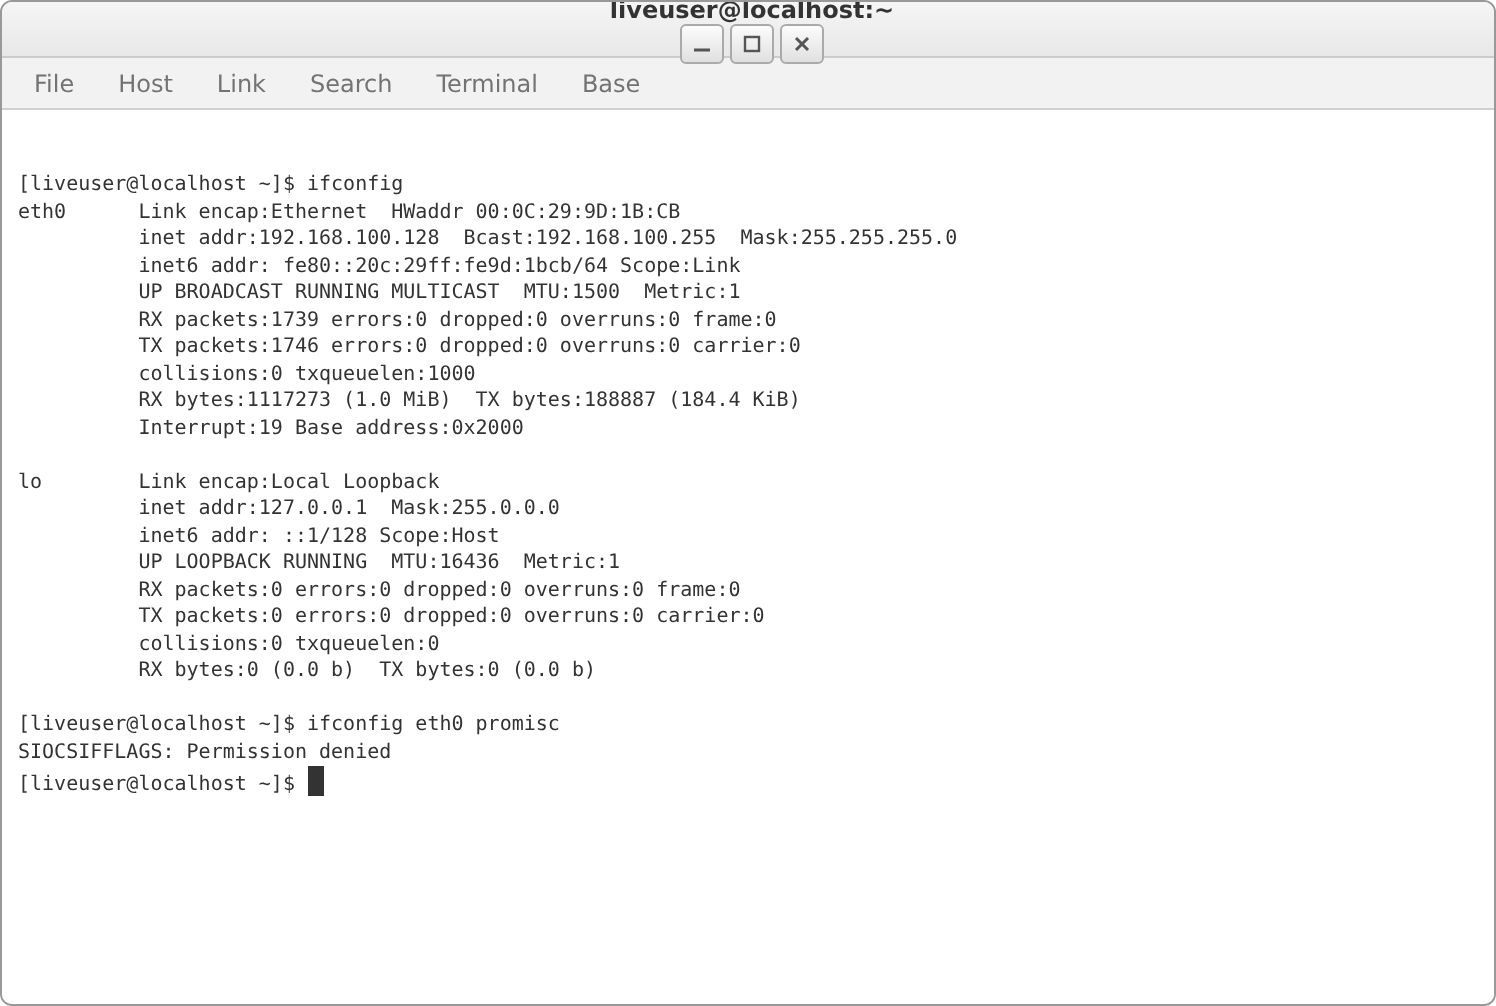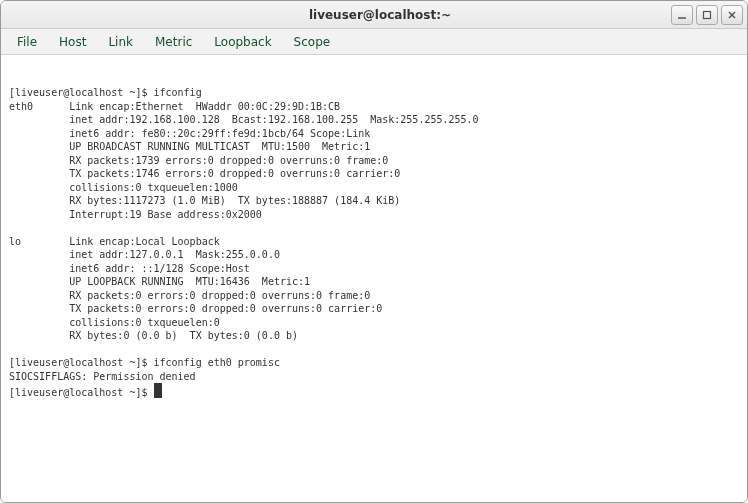--- a/index.html
+++ b/index.html
@@ -16,22 +16,23 @@
       overflow: hidden;
       border: 1px solid #999;
       border-radius: 6px;
     }
     .titlebar {
       background: linear-gradient(to bottom, #f5f5f5, #e8e8e8);
       border-bottom: 1px solid #ccc;
       height: 28px;
       display: flex;
       align-items: center;
-      justify-content: space-between;
+      justify-content: center;
       padding: 0 4px 0 8px;
+      flex-direction: column;
     }
     .titlebar-spacer {
       width: 80px;
     }
     .titlebar-title {
       font-weight: bold;
       color: #333;
       text-align: center;
     }
     .window-controls {
@@ -59,21 +60,21 @@
       background: #f2f2f2;
       border-bottom: 1px solid #d0d0d0;
       height: 26px;
       display: flex;
       align-items: center;
       padding: 0 6px;
       gap: 2px;
     }
     .menu-item {
       padding: 3px 10px;
-      color: #14532d;
+      color: #737373;
       cursor: pointer;
       border-radius: 3px;
     }
     .terminal-area {
       padding: 4px 8px;
       font-family: "DejaVu Sans Mono", "Liberation Mono", monospace;
       font-size: 10px;
       line-height: 1.35;
       color: #333;
       white-space: pre;
@@ -115,20 +116,20 @@
           <line x1="8" y1="2" x2="2" y2="8" stroke="#555" stroke-width="1.5"></line>
         </svg>
     </div>
   </div>
 </div>
 
 <div class="menubar">
   <div class="menu-item">File</div>
   <div class="menu-item">Host</div>
   <div class="menu-item">Link</div>
-  <div class="menu-item">Metric</div>
-  <div class="menu-item">Loopback</div>
-  <div class="menu-item">Scope</div>
+  <div class="menu-item">Search</div>
+  <div class="menu-item">Terminal</div>
+  <div class="menu-item">Base</div>
 </div>
 
 <div class="terminal-area">
   <div id="term-lines"><div class="term-line">[liveuser@localhost ~]$ ifconfig</div><div class="term-line">eth0      Link encap:Ethernet  HWaddr 00:0C:29:9D:1B:CB</div><div class="term-line">          inet addr:192.168.100.128  Bcast:192.168.100.255  Mask:255.255.255.0</div><div class="term-line">          inet6 addr: fe80::20c:29ff:fe9d:1bcb/64 Scope:Link</div><div class="term-line">          UP BROADCAST RUNNING MULTICAST  MTU:1500  Metric:1</div><div class="term-line">          RX packets:1739 errors:0 dropped:0 overruns:0 frame:0</div><div class="term-line">          TX packets:1746 errors:0 dropped:0 overruns:0 carrier:0</div><div class="term-line">          collisions:0 txqueuelen:1000</div><div class="term-line">          RX bytes:1117273 (1.0 MiB)  TX bytes:188887 (184.4 KiB)</div><div class="term-line">          Interrupt:19 Base address:0x2000</div><div class="term-line">&nbsp;</div><div class="term-line">lo        Link encap:Local Loopback</div><div class="term-line">          inet addr:127.0.0.1  Mask:255.0.0.0</div><div class="term-line">          inet6 addr: ::1/128 Scope:Host</div><div class="term-line">          UP LOOPBACK RUNNING  MTU:16436  Metric:1</div><div class="term-line">          RX packets:0 errors:0 dropped:0 overruns:0 frame:0</div><div class="term-line">          TX packets:0 errors:0 dropped:0 overruns:0 carrier:0</div><div class="term-line">          collisions:0 txqueuelen:0</div><div class="term-line">          RX bytes:0 (0.0 b)  TX bytes:0 (0.0 b)</div><div class="term-line">&nbsp;</div><div class="term-line">[liveuser@localhost ~]$ ifconfig eth0 promisc</div><div class="term-line">SIOCSIFFLAGS: Permission denied</div></div><span class="term-line">[liveuser@localhost ~]$ </span><span class="cursor"></span>
 </div>
 
 </body></html>

